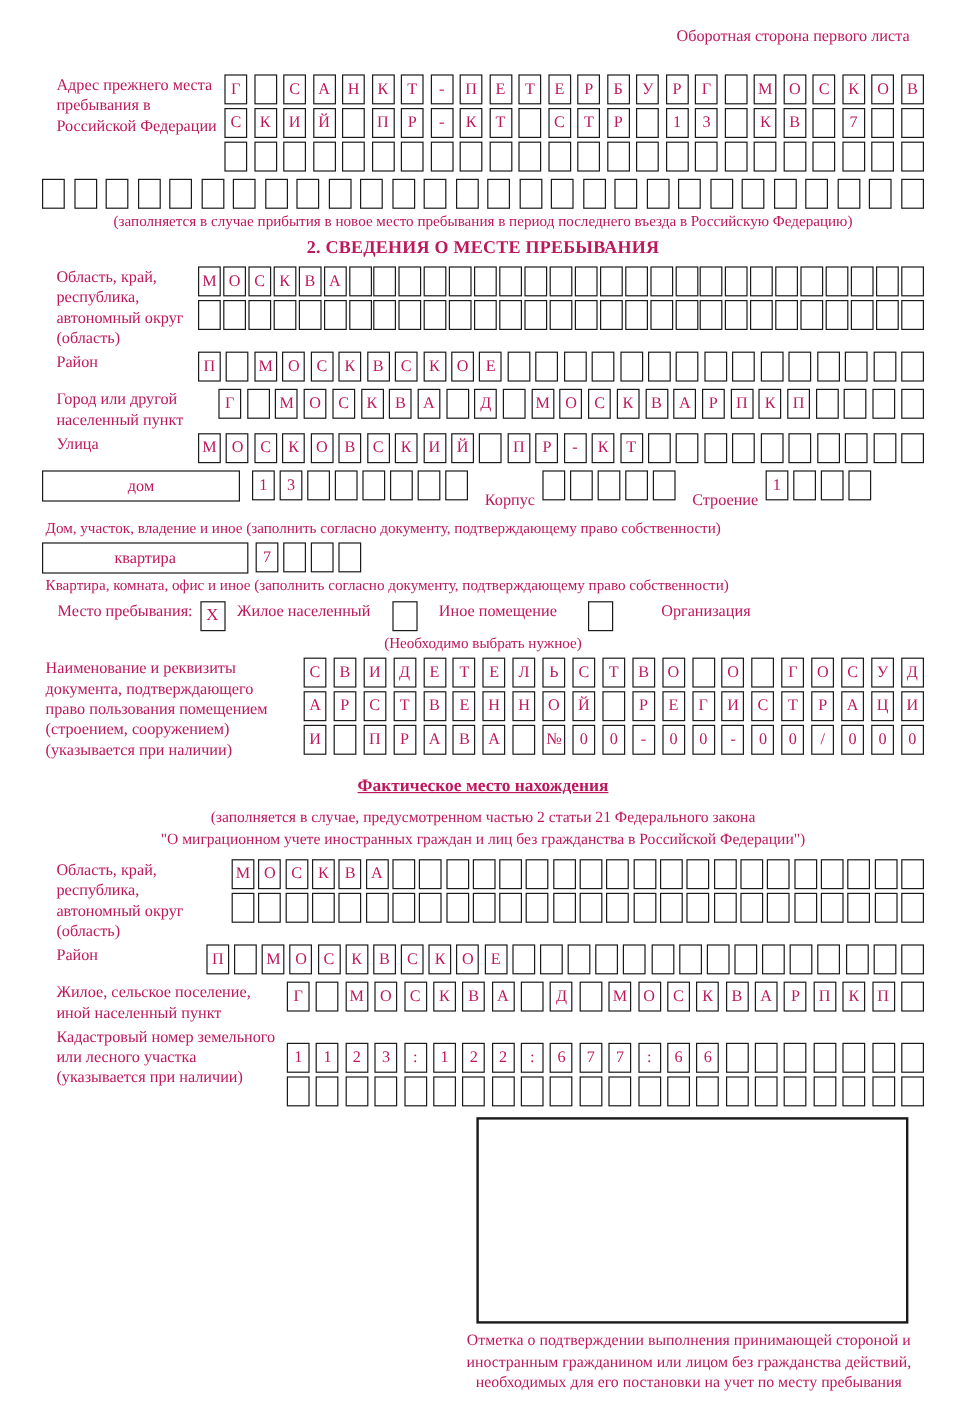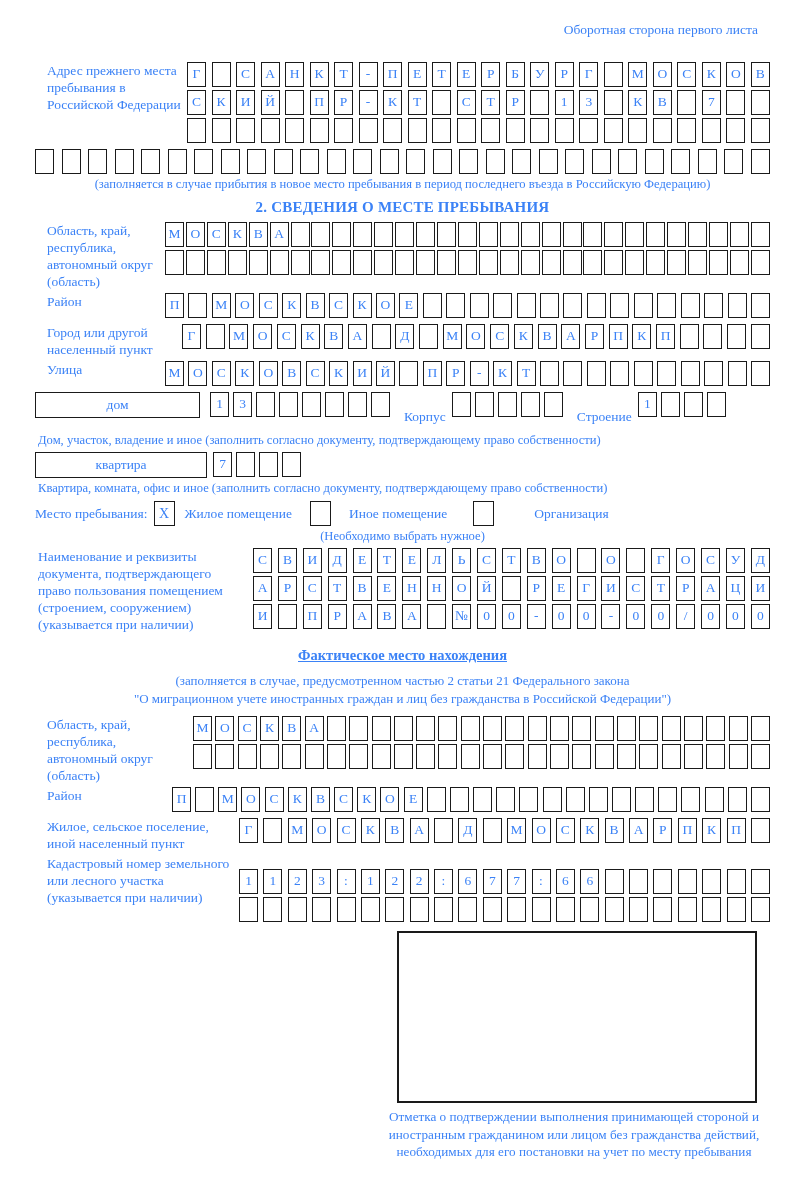--- a/index.html
+++ b/index.html
@@ -1,17 +1,17 @@
 <!DOCTYPE html>
 <html><head>
 <meta charset="utf-8">
 <style>
   html,body { margin:0; padding:0; background:#e8e8e8; }
   .page {
-    width:800px; height:1180px; margin:0 auto; background:#ffffff; color:#3b82f6;
+    width:800px; height:1180px; margin:0 auto; background:#ffffff; color:#be185d;
     box-sizing:border-box; padding:14px 30px 16px 35px; position:relative;
     font-family:"Liberation Serif","DejaVu Serif",serif; overflow:hidden;
   }
   .hdr { text-align:right; font-size:13.5px; margin:8px 12px 24px 0; }
   .lblrow { display:flex; align-items:flex-start; margin-bottom:3px; }
   .lbl { font-size:13.5px; line-height:17px; box-sizing:border-box; padding-right:6px; flex:none;margin-left:12px; }
   .lw140{width:140px;} .lw118{width:118px;} .lw135{width:135px;} .lw215{width:215px; margin-left:3px;}
   .lw146{width:146px;} .lw125{width:125px;} .lw192{width:192px;}
   .cellcol { flex:1; min-width:0; display:flex; flex-direction:column; }
   .cellrow { display:flex; justify-content:space-between; margin-bottom:3px; flex:1; }
@@ -28,21 +28,21 @@
   .bigbox {
     box-sizing:border-box; border:1.7px solid #1a1a1a; height:26px; display:flex;
     align-items:center; justify-content:center; font-size:13.5px; flex:none; background:#fff;
   }
   .houserow { display:flex; align-items:flex-start; margin:2px 0 2px 0; }
   .inlbl { font-size:13.5px; line-height:26px; flex:none;margin-top:12px; }
   .chk {
     width:21px; height:25px; box-sizing:border-box; border:1.6px solid #1a1a1a; background:#fff;
     display:inline-flex; align-items:center; justify-content:center; font-size:14px; flex:none;
   }
-  .stayrow { display:flex; align-items:center; margin:5px 0 0 0; font-size:13.5px; }
+  .stayrow { display:flex; margin:5px 0 0 13px; font-size:13.5px; }
   .stamparea { margin-top:6px; }
   .stampbox {
     width:360px; height:172px; border:2px solid #1a1a1a; box-sizing:border-box;
     margin-left:auto; margin-right:13px; background:#fff;
   }
   .stampnote {
     width:392px; margin-left:auto; margin-right:0; text-align:center;
     font-size:13.2px; line-height:17.5px; margin-top:5px;
   }
   .mt14 { margin-top:14px; }
@@ -387,21 +387,21 @@
         <div class="cell"></div>
       </div>
   </div>
   <div class="note" style="text-align:left; margin-left:3px;">Квартира, комната, офис и иное (заполнить согласно документу, подтверждающему право собственности)</div>
 
   <div class="stayrow">
     <span>Место пребывания:</span>
     <span class="sp6"></span>
     <span class="chk">X</span>
     <span class="sp10"></span>
-    <span>Жилое помещение</span>
+    <span>Жилое населенный</span>
     <span class="sp18"></span>
     <span class="chk"></span>
     <span class="sp18"></span>
     <span>Иное помещение</span>
     <span class="sp26"></span>
     <span class="chk"></span>
     <span class="sp40"></span>
     <span>Организация</span>
   </div>
   <div class="note">(Необходимо выбрать нужное)</div>

